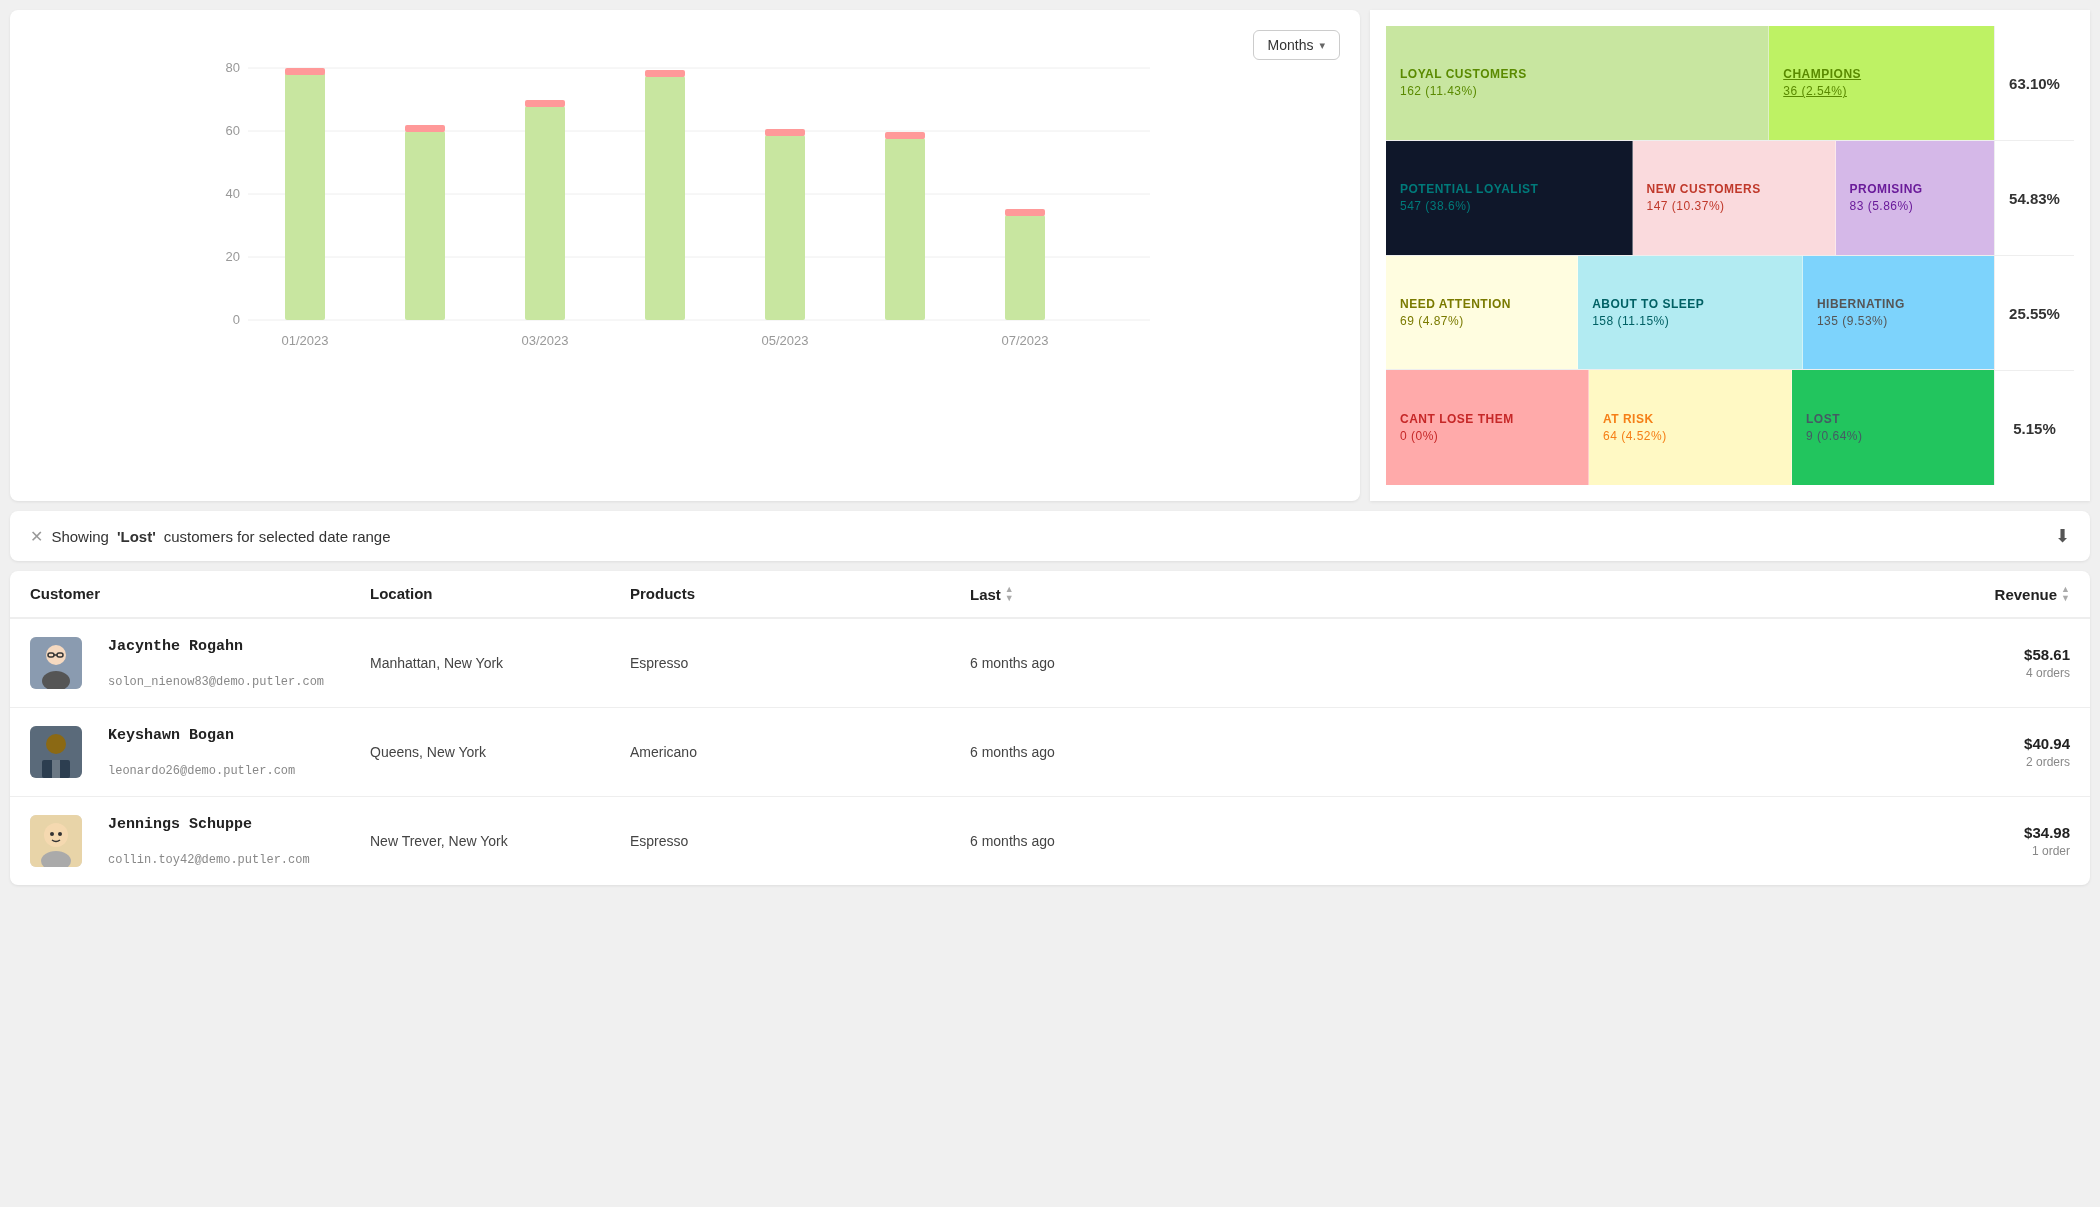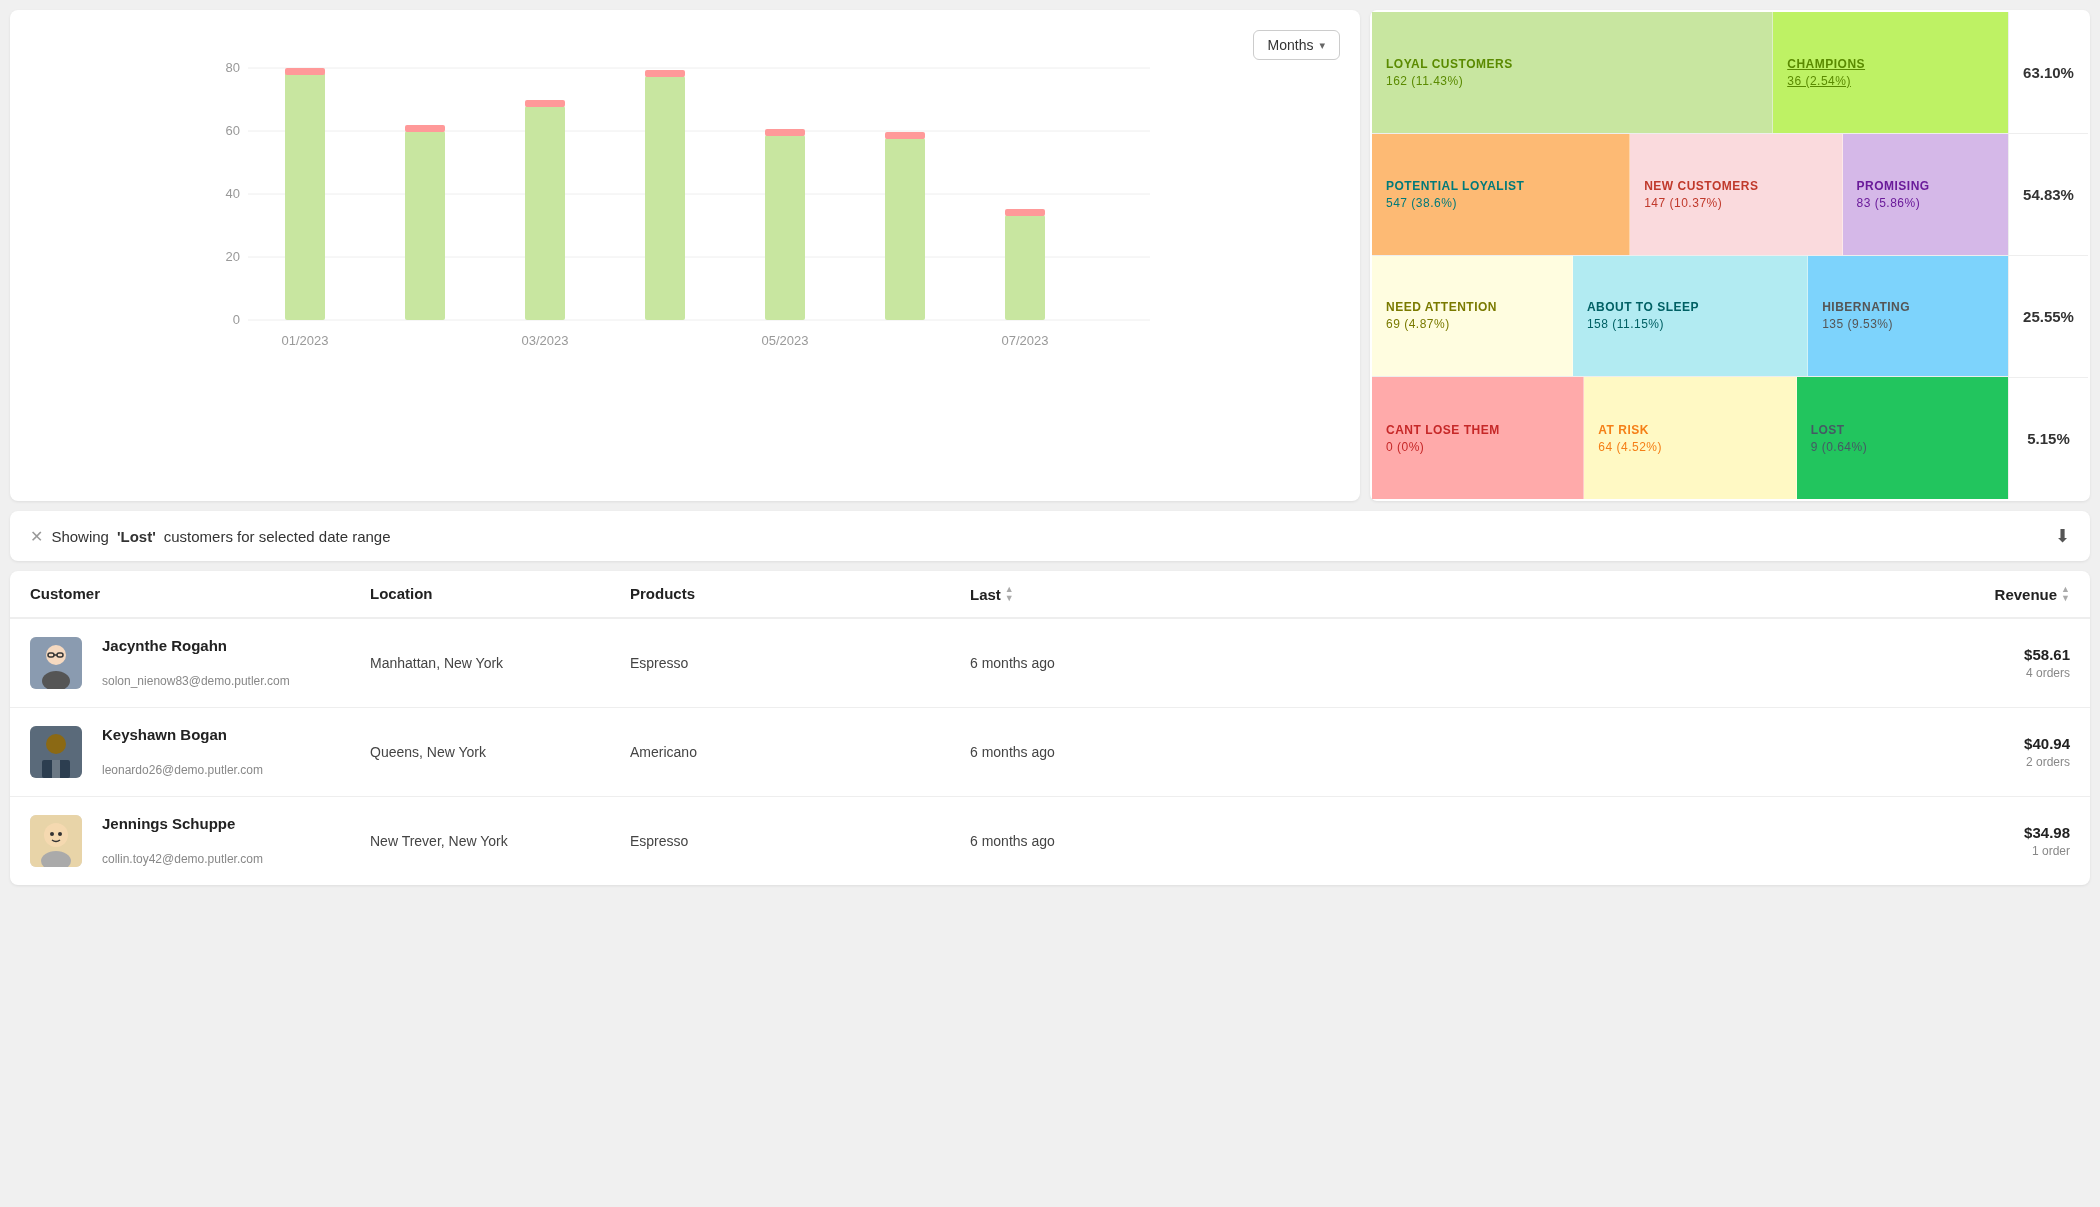--- a/index.html
+++ b/index.html
@@ -11,37 +11,37 @@
     .top-row { display: flex; gap: 10px; height: 491px; }
 
     
     .chart-panel { flex: 1; background: #fff; border-radius: 8px; padding: 20px; position: relative; box-shadow: 0 1px 3px rgba(0,0,0,0.08); }
     .months-btn { position: absolute; top: 20px; right: 20px; border: 1px solid #ccc; border-radius: 6px; padding: 6px 14px; background: #fff; font-size: 14px; cursor: pointer; display: flex; align-items: center; gap: 6px; color: #333; }
     .months-btn .chevron { font-size: 11px; color: #666; }
     .chart-area { width: 100%; height: 300px; position: relative; margin-top: 30px; }
     .chart-svg { width: 100%; height: 100%; }
 
     
-    .segment-panel { width: 720px; background: #fff; border-radius: 7px; padding: 2px; box-shadow: 0 1px 3px rgba(0,0,0,0.08); display: flex; overflow: hidden; }
+    .segment-panel { width: 720px; background: #fff; border-radius: 0; padding: 16px; box-shadow: 0 1px 3px rgba(0,0,0,0.08); display: flex; overflow: hidden; }
     .segment-grid { flex: 1; display: grid; grid-template-rows: repeat(4, 1fr); gap: 0; }
     .segment-row { display: flex; border-bottom: 1px solid #eee; }
     .segment-row:last-child { border-bottom: none; }
     .segment-cell { padding: 12px 14px; display: flex; flex-direction: column; justify-content: center; font-size: 12px; font-weight: 700; letter-spacing: 0.5px; text-transform: uppercase; border-right: 1px solid rgba(255,255,255,0.4); }
     .segment-cell:last-child { border-right: none; }
     .segment-cell .cell-count { font-size: 12px; font-weight: 400; margin-top: 3px; }
     .segment-percentages { width: 80px; display: flex; flex-direction: column; border-left: 1px solid #eee; }
     .segment-pct { flex: 1; display: flex; align-items: center; justify-content: center; font-size: 15px; font-weight: 600; color: #333; border-bottom: 1px solid #eee; }
     .segment-pct:last-child { border-bottom: none; }
 
     
     .cell-loyal { background: #c8e6a0; color: #5a8a00; flex: 1.8; }
     .cell-champions { background: #bef264; color: #5a8a00; flex: 1; text-decoration: underline; }
 
     
-    .cell-potential { background: #fdba74; color: #007a7a; flex: 1.5; }
+    .cell-potential { background: #0f172a; color: #007a7a; flex: 1.5; }
     .cell-new { background: #fadadd; color: #c0392b; flex: 1.2; }
     .cell-promising { background: #d5b8e8; color: #6a1b9a; flex: 0.9; }
 
     
     .cell-need { background: #fffde0; color: #7a7a00; flex: 1; }
     .cell-sleep { background: #b2ebf2; color: #006064; flex: 1.2; }
     .cell-hibernating { background: #7dd3fc; color: #555; flex: 1; }
 
     
     .cell-cantlose { background: #ffaaaa; color: #c62828; flex: 1; }
@@ -55,21 +55,21 @@
     .filter-bold { font-weight: 700; }
     .download-icon { color: #555; font-size: 18px; cursor: pointer; }
 
     
     .table-panel { background: #fff; border-radius: 8px; box-shadow: 0 1px 3px rgba(0,0,0,0.08); overflow: hidden; }
     .table-header { display: grid; grid-template-columns: 340px 260px 340px 1fr 200px; padding: 14px 20px; border-bottom: 2px solid #eee; font-weight: 700; font-size: 15px; color: #222; }
     .col-sort { display: flex; align-items: center; gap: 4px; }
     .sort-arrows { display: flex; flex-direction: column; font-size: 9px; line-height: 1; color: #aaa; }
     .table-row-item { display: grid; grid-template-columns: 340px 260px 340px 1fr 200px; padding: 18px 20px; border-bottom: 1px solid #eee; align-items: center; }
     .table-row-item:last-child { border-bottom: none; }
-    .customer-cell { display: flex; align-items: flex-start; gap: 20px; }
+    .customer-cell { display: flex; align-items: flex-end; gap: 26px; font-family: Liberation Mono, monospace; }
     .avatar { width: 52px; height: 52px; border-radius: 6px; overflow: hidden; background: #ddd; flex-shrink: 0; }
     .customer-name { font-weight: 600; font-size: 15px; color: #222; }
     .customer-email { font-size: 12px; color: #888; margin-top: 20px; word-break: break-all; }
     .revenue-cell { text-align: right; }
     .revenue-amount { font-weight: 700; font-size: 15px; color: #222; }
     .revenue-orders { font-size: 12px; color: #888; margin-top: 3px; }
     .last-cell { color: #444; font-size: 14px; }
     .location-cell, .products-cell { font-size: 14px; color: #444; }
   </style>
 </head>

